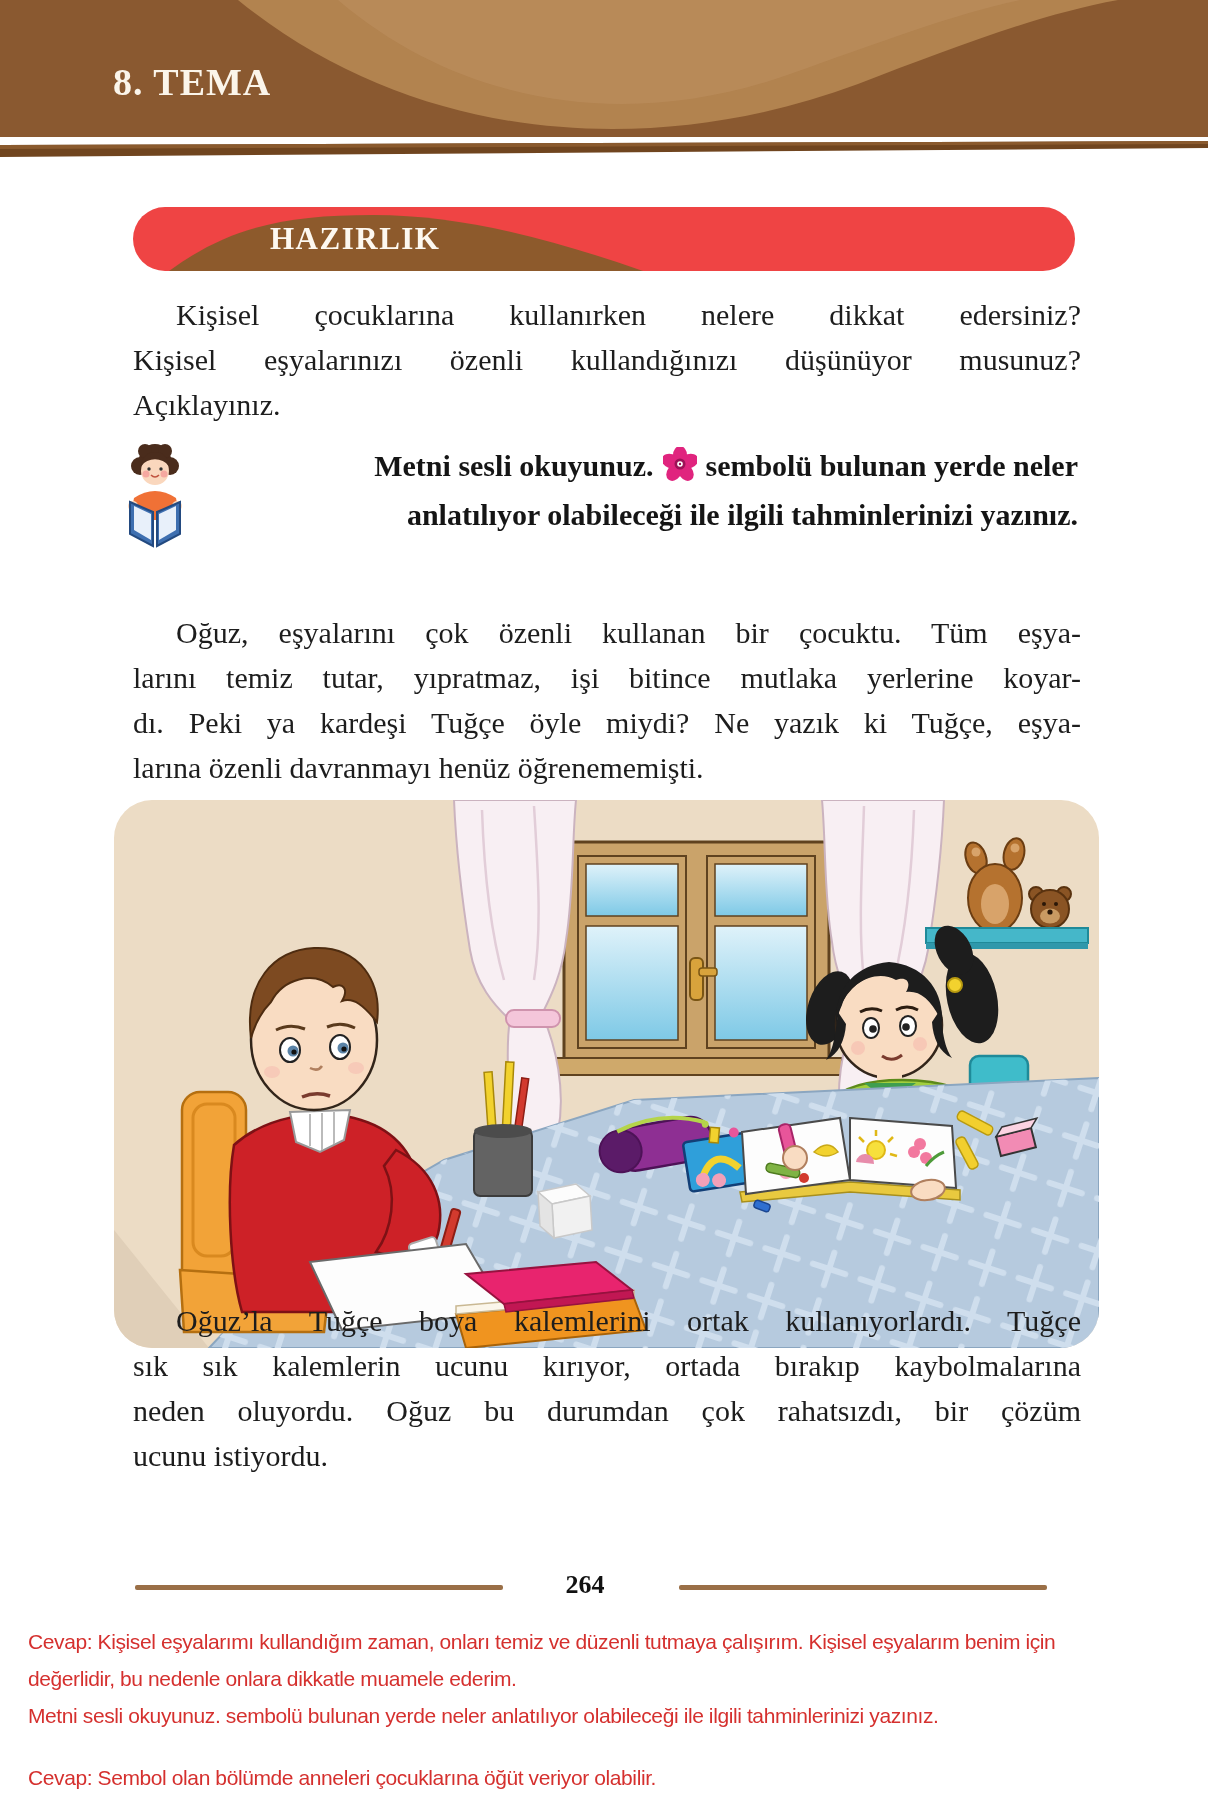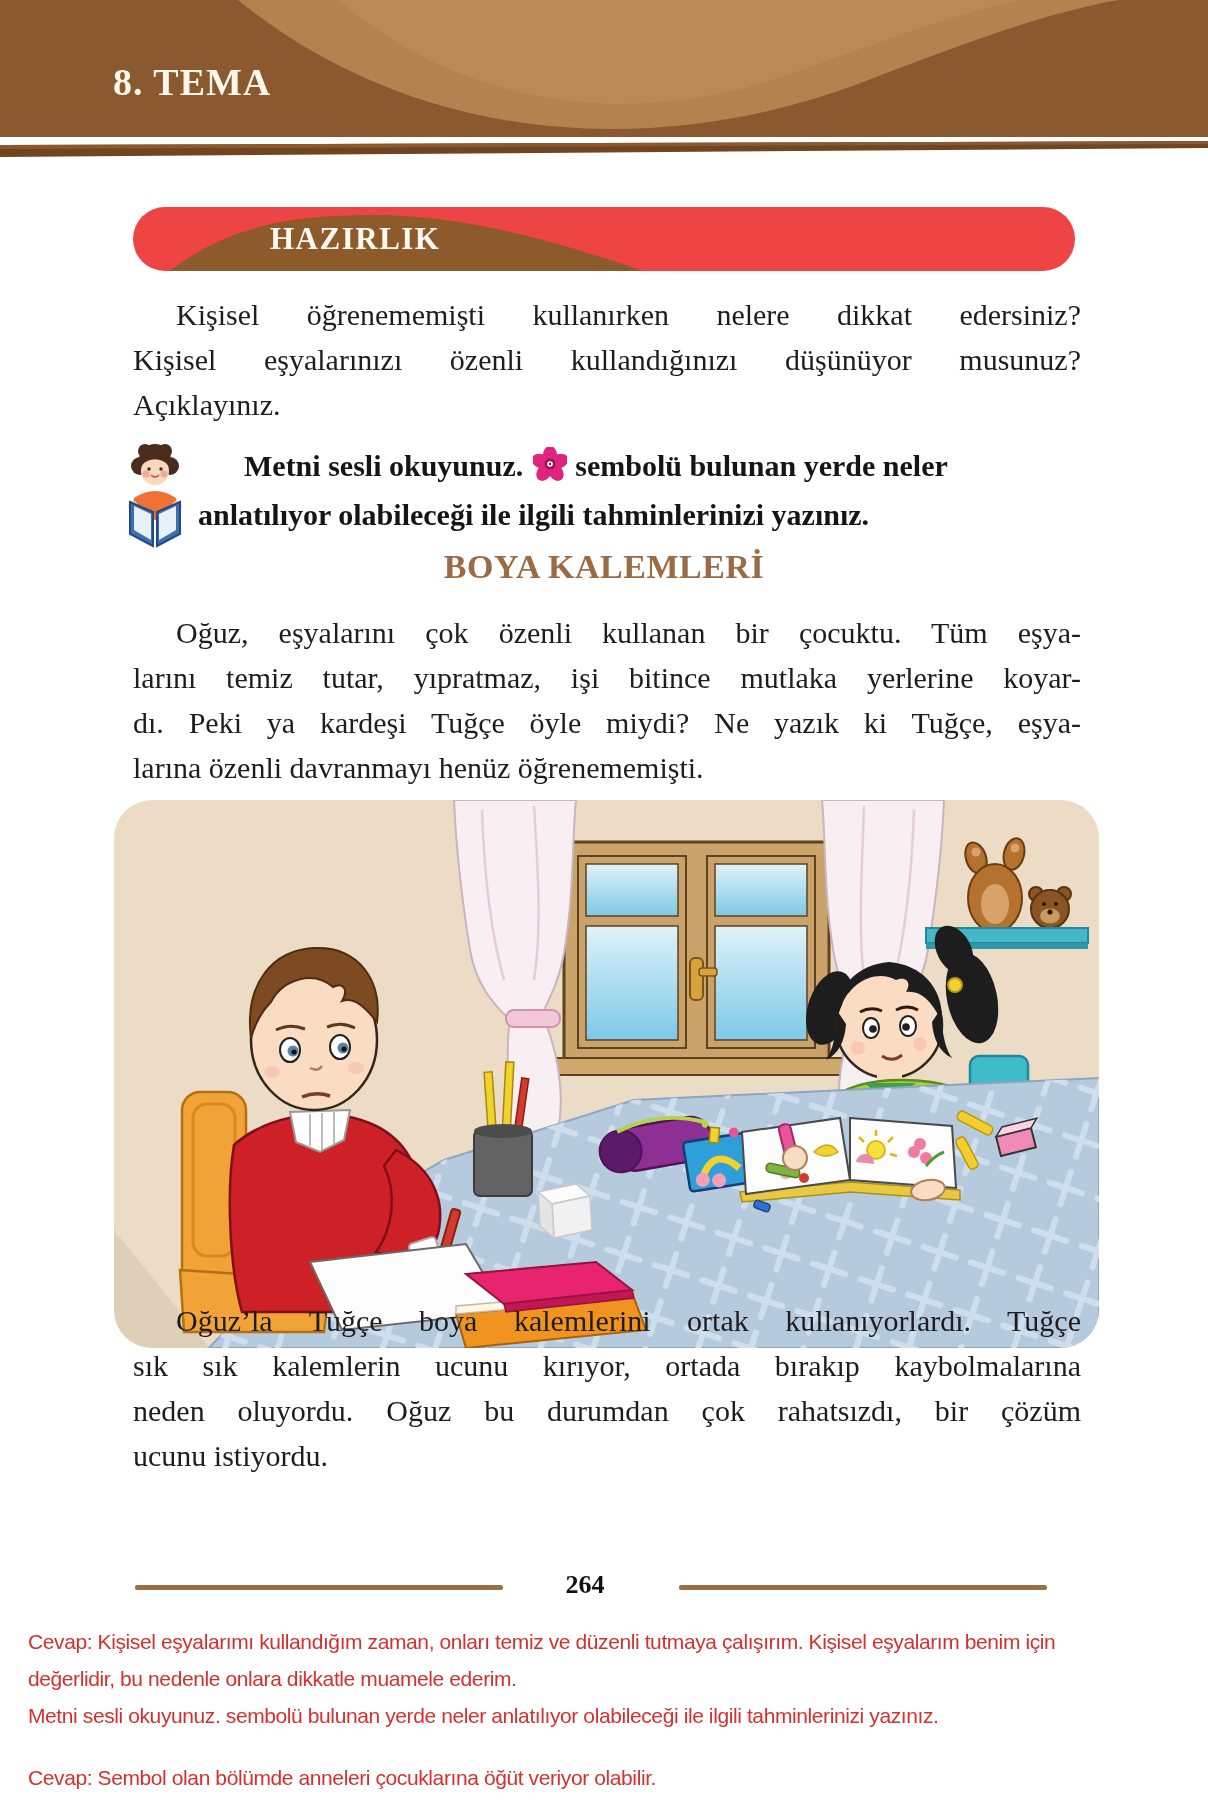--- a/index.html
+++ b/index.html
@@ -23,21 +23,21 @@
             text-align:justify;text-align-last:justify;white-space:normal;}
   .no-just{text-align-last:left;}
   .indent{text-indent:43px;}
   .prep{position:absolute;left:133px;top:292px;width:948px;}
   .para1{position:absolute;left:133px;top:610px;width:948px;}
   .para2{position:absolute;left:133px;top:1298px;width:948px;}
 
   
   .instr-icon{position:absolute;left:122px;top:440px;width:66px;height:112px;}
   .instr{position:absolute;left:198px;top:441px;width:880px;font-weight:bold;
-         font-size:30px;line-height:49px;color:#151515;}
+         font-size:30px;line-height:49px;color:#151515;text-align:right;}
   .instr .l1{padding-left:46px;}
   .flower{display:inline-block;width:34px;height:34px;vertical-align:-5px;margin:0 8px 0 10px;}
 
   .story-title{position:absolute;left:133px;top:548px;width:942px;text-align:center;
                font-size:34px;font-weight:bold;color:#9b6b45;letter-spacing:.5px;}
 
   
   .illus{position:absolute;left:114px;top:800px;width:985px;height:548px;}
 
   
@@ -71,21 +71,21 @@
   <div class="tema-title">8. TEMA</div>
 
   <div class="hazirlik">
     <svg width="942" height="64" viewBox="0 0 942 64">
       <path d="M36,64 C96,20 152,8 240,8 C332,8 424,34 510,64 Z" fill="#8d5a2c"></path>
     </svg>
     <div class="hazirlik-label">HAZIRLIK</div>
   </div>
 
   <div class="prep">
-    <div class="bodyline indent">Kişisel öğrenememişti kullanırken nelere dikkat edersiniz?</div>
+    <div class="bodyline indent">Kişisel çocuklarına kullanırken nelere dikkat edersiniz?</div>
     <div class="bodyline">Kişisel eşyalarınızı özenli kullandığınızı düşünüyor musunuz?</div>
     <div class="bodyline no-just">Açıklayınız.</div>
   </div>
 
   <svg class="instr-icon" viewBox="0 0 66 112">
     <circle cx="33" cy="20" r="16" fill="#4a2c1c"></circle>
     <circle cx="18" cy="26" r="9" fill="#4a2c1c"></circle>
     <circle cx="48" cy="26" r="9" fill="#4a2c1c"></circle>
     <circle cx="23" cy="11" r="7" fill="#4a2c1c"></circle>
     <circle cx="43" cy="11" r="7" fill="#4a2c1c"></circle>
@@ -114,21 +114,20 @@
         <ellipse cx="11" cy="25.5" rx="7" ry="9" fill="#e0247e" transform="rotate(216 11 25.5)"></ellipse>
         <ellipse cx="7.5" cy="14" rx="7" ry="9" fill="#e0247e" transform="rotate(288 7.5 14)"></ellipse>
         <circle cx="17" cy="17" r="5.5" fill="#9c1257"></circle>
         <circle cx="17" cy="17" r="2.8" fill="#ffffff"></circle>
         <circle cx="17" cy="17" r="1.2" fill="#9c1257"></circle>
       </g>
         </svg><span>sembolü bulunan yerde neler</span></div>
     <div>anlatılıyor olabileceği ile ilgili tahminlerinizi yazınız.</div>
   </div>
 
-  <div class="story-title">BOYA KALEMLERİ</div>
 
   <div class="para1">
     <div class="bodyline indent">Oğuz, eşyalarını çok özenli kullanan bir çocuktu. Tüm eşya-</div>
     <div class="bodyline">larını temiz tutar, yıpratmaz, işi bitince mutlaka yerlerine koyar-</div>
     <div class="bodyline">dı. Peki ya kardeşi Tuğçe öyle miydi? Ne yazık ki Tuğçe, eşya-</div>
     <div class="bodyline no-just">larına özenli davranmayı henüz öğrenememişti.</div>
   </div>
 
   <svg class="illus" viewBox="0 0 985 548">
     <defs>

